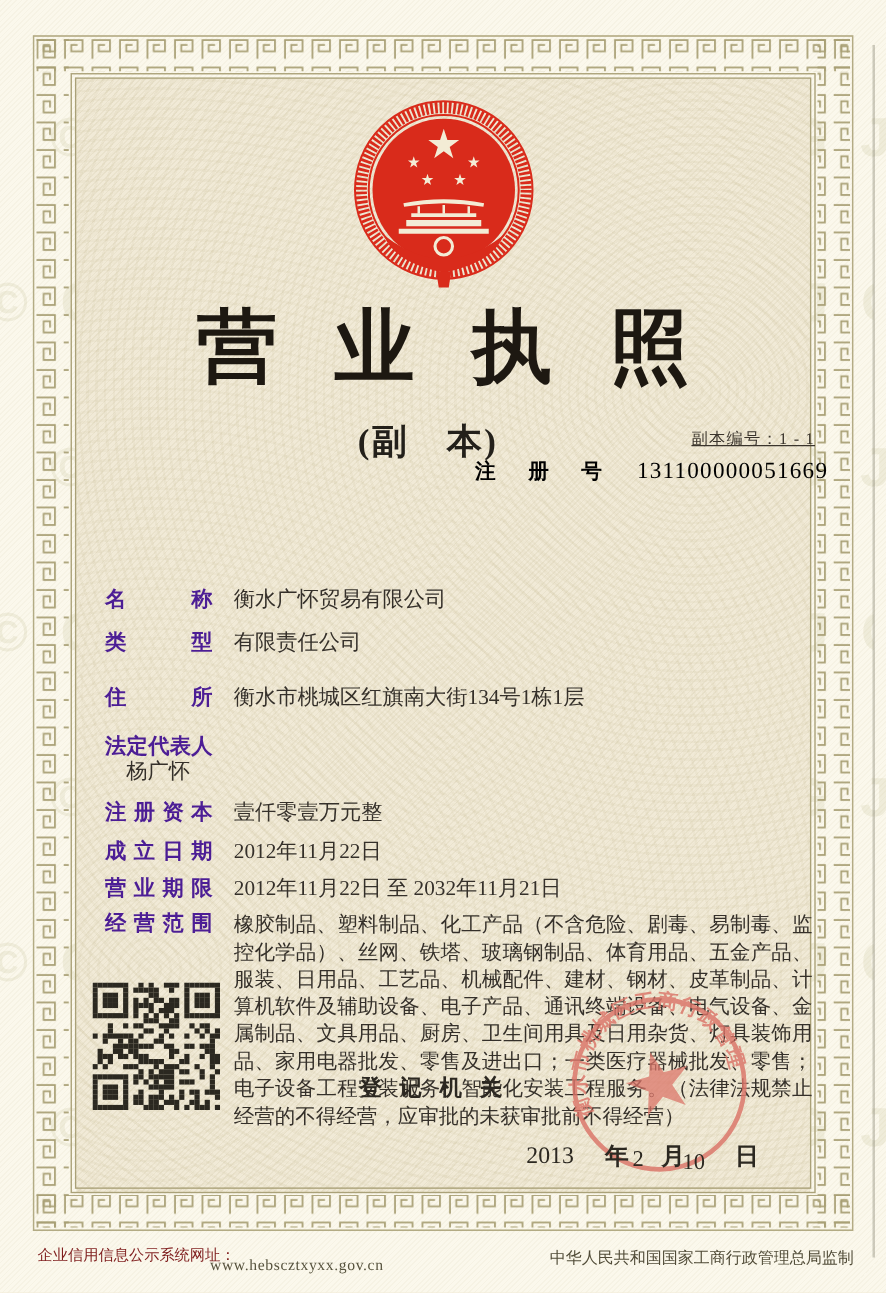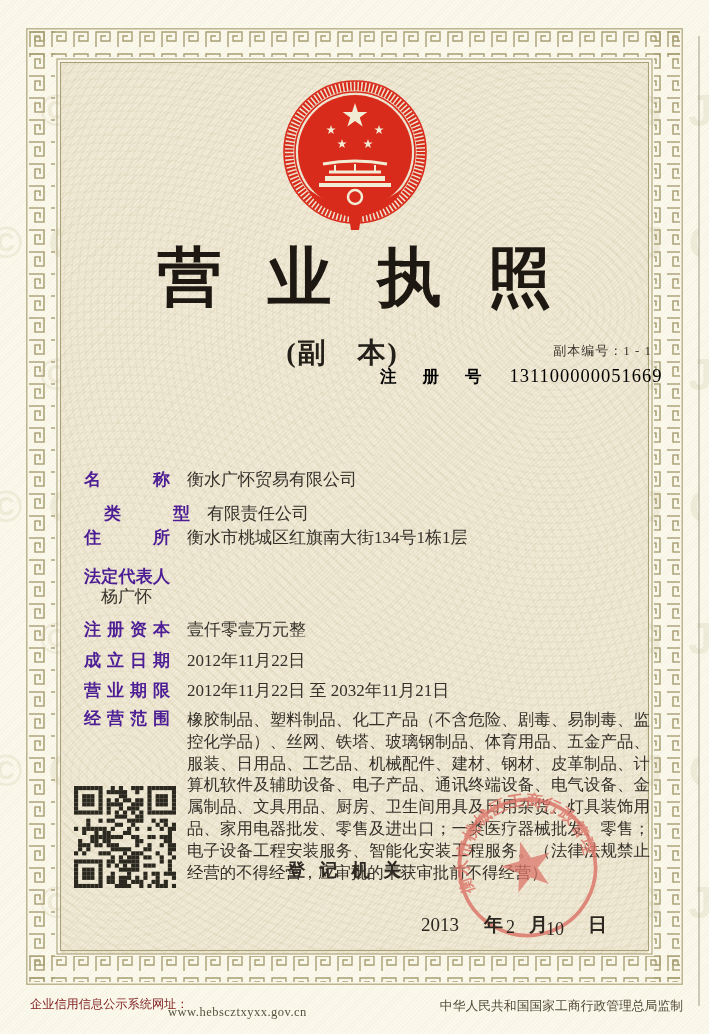--- a/index.html
+++ b/index.html
@@ -30,29 +30,29 @@
   .title{
     left:0;top:234px;width:709px;text-align:center;
     font-family:"Liberation Sans","DejaVu Sans",sans-serif;
     font-weight:900;font-size:64px;letter-spacing:46px;text-indent:46px;
     color:#1d1811;
   }
   .subtitle{
     left:0;top:334px;width:709px;text-align:center;transform:translateX(-12px);
     font-weight:700;font-size:28px;color:#23201a;letter-spacing:2px;
   }
-  .copy-number{right:57px;top:342px;font-size:13px;color:#3a342c;letter-spacing:1px;}
+  .copy-number{right:57px;top:342px;font-size:13px;color:#3a342c;letter-spacing:1px;text-decoration:underline;}
   .reg-row{left:380px;top:366px;color:#000000;white-space:nowrap;}
   .reg-label{font-size:16.5px;letter-spacing:26px;font-weight:600;}
   .reg-value{font-size:18.5px;letter-spacing:1px;margin-left:2px;}
   .fields{left:84px;top:470px;width:566px;color:#35302a;font-size:17px;line-height:20px;}
   .row{display:flex;}
   .lbl{width:86px;flex-shrink:0;text-align:justify;text-align-last:justify;font-weight:600;color:#4c1d95;}
   .val{margin-left:17px;}
-  .mt-a{margin-top:14px;margin-left:20px;} .mt-b{margin-top:4px;align-items:flex-end;} .mt-c{margin-top:19px;flex-direction:column;}
+  .mt-a{margin-top:14px;} .mt-b{margin-top:24px;align-items:flex-end;} .mt-c{margin-top:19px;flex-direction:column;}
   .mt-d{margin-top:13px;} .mt-e{margin-top:11px;} .mt-f{margin-top:10px;} .mt-g{margin-top:8px;}
   .scope-val{width:463px;font-size:16.4px;line-height:21.8px;text-align:justify;}
   .qr{left:74px;top:786px;}
   .registry-label{
     left:0;top:858px;width:709px;text-align:center;transform:translateX(-10px);
     font-size:18px;font-weight:600;letter-spacing:14px;text-indent:14px;color:#2c2821;
   }
   .seal{left:440px;top:780px;transform:rotate(-16deg);opacity:.82;}
   .date-row{top:912px;left:0;width:691px;height:30px;color:#2c2821;}
   .date-row span{position:absolute;}

